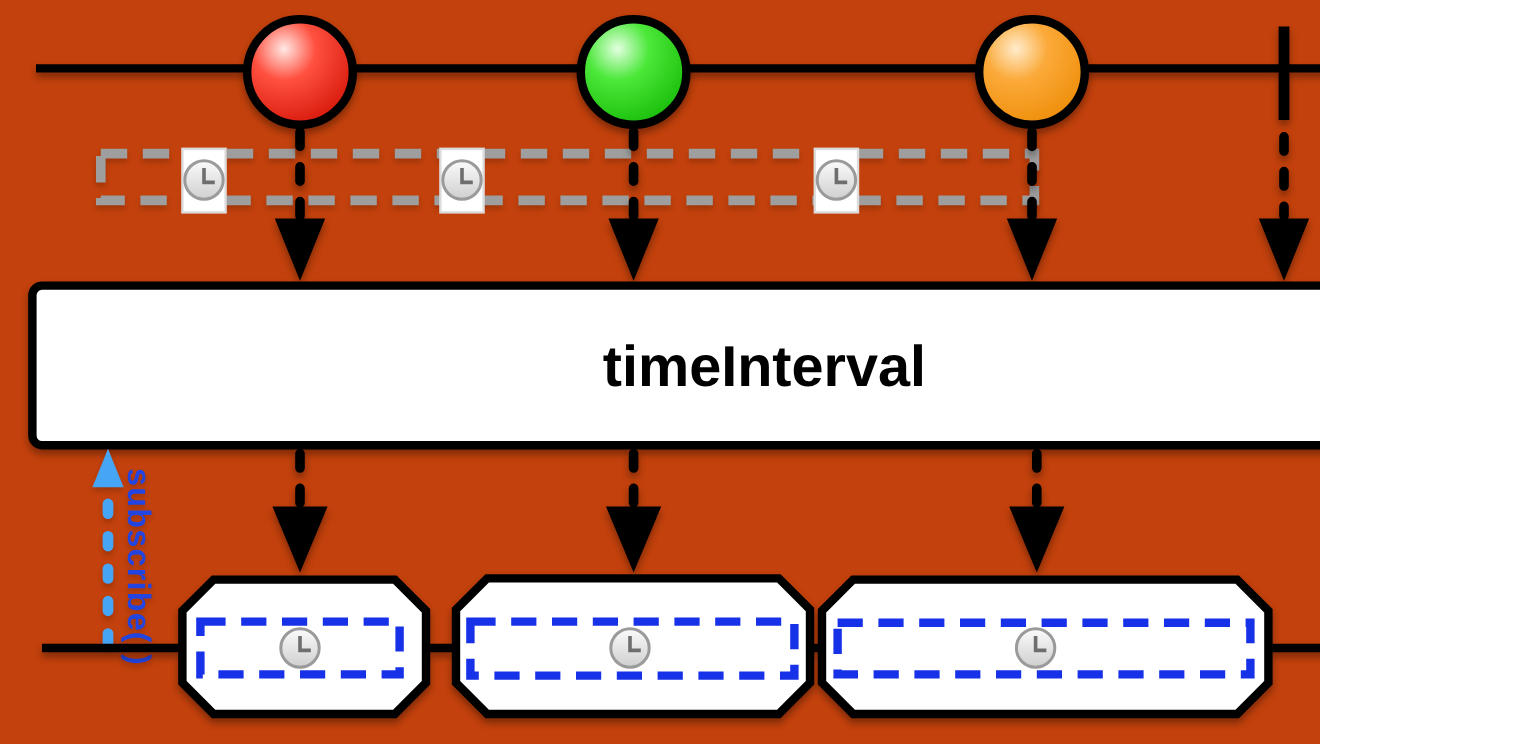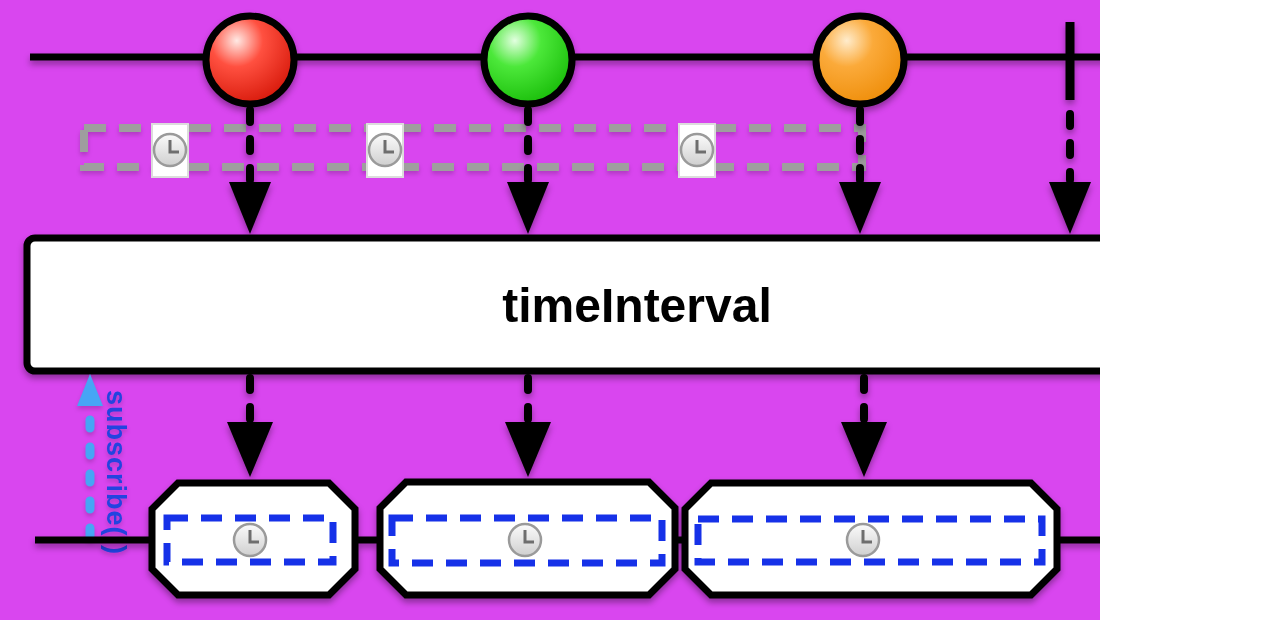--- a/index.html
+++ b/index.html
@@ -1,16 +1,16 @@
 <!DOCTYPE html>
 <html><head>
 <meta charset="utf-8">
 <style>
   html,body{margin:0;padding:0;background:#ffffff;}
-  .stage{position:relative;width:1100px;height:620px;background:#d946ef;overflow:hidden;
+  .stage{position:relative;width:1100px;height:620px;background:#c2410c;overflow:hidden;
          font-family:"Liberation Sans", sans-serif;}
   svg{display:block;}
   .sh{filter:drop-shadow(0 4px 3px rgba(0,0,0,0.35));}
   .shsoft{filter:drop-shadow(0 3px 2px rgba(0,0,0,0.18));}
   text{font-family:"Liberation Sans", sans-serif;}
   .op-label{font-weight:bold;font-size:48px;fill:#000000;}
   .sub-label{font-weight:bold;font-size:27px;letter-spacing:1px;}
 </style>
 </head>
 <body>

